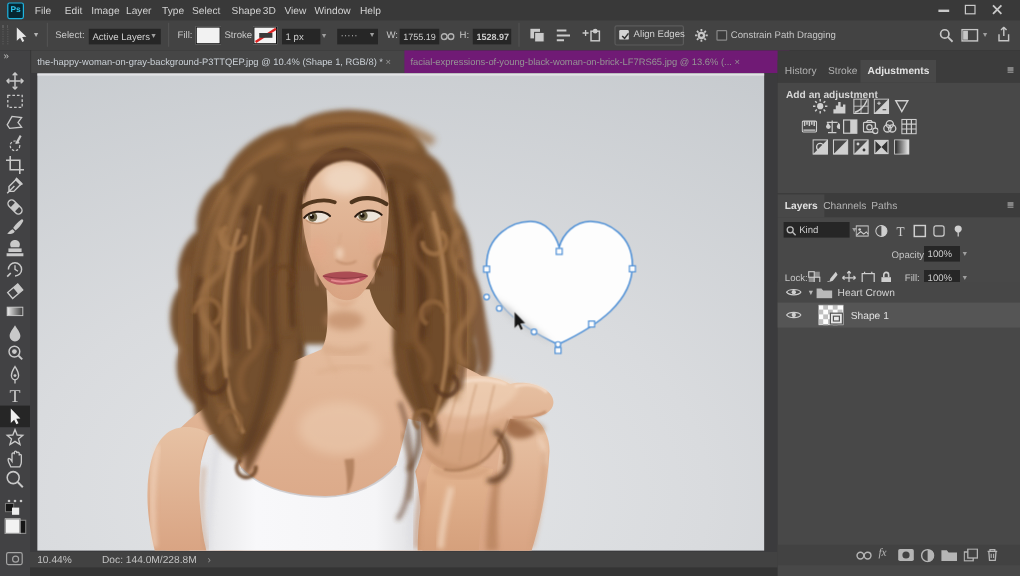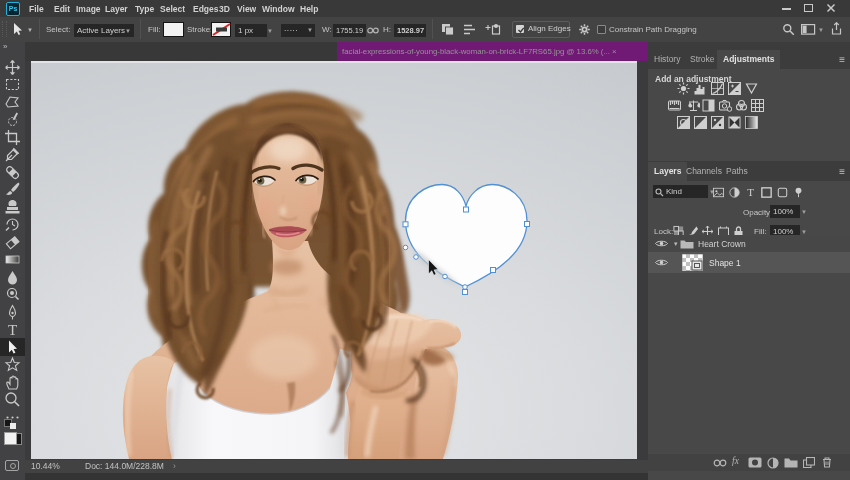--- a/index.html
+++ b/index.html
@@ -1,21 +1,21 @@
 <!DOCTYPE html>
 <html><head>
 <meta charset="utf-8">
 <style>
   html,body{margin:0;padding:0;}
   body{width:850px;height:480px;overflow:hidden;background:#3a3a3a;
        font-family:"Liberation Sans",sans-serif;-webkit-font-smoothing:antialiased;}
   .abs{position:absolute;}
   #stage{position:relative;width:850px;height:480px;}
   #menubar{left:0;top:0;width:850px;height:17px;background:#393939;color:#d2d2d2;font-size:8.5px;}
-  #menubar .mi{position:absolute;top:4px;font-weight:bold;}
+  #menubar .mi{position:absolute;top:4px;}
   #optbar{left:0;top:17px;width:850px;height:25px;background:#434343;border-bottom:1px solid #2e2e2e;color:#c6c6c6;font-size:8px;}
   .field{position:absolute;background:#262626;color:#cfcfcf;font-size:8px;line-height:13px;text-align:left;padding-left:3px;white-space:nowrap;overflow:hidden;}
   .sep{position:absolute;width:1px;height:20px;background:#515151;}
   #tabbar{left:25px;top:42px;width:623px;height:19px;background:#383838;}
   .dtab{position:absolute;top:0;height:19px;font-size:7.8px;line-height:19px;padding:0 5px;white-space:nowrap;overflow:hidden;}
   #toolbar{left:0;top:42px;width:25px;height:438px;background:#424244;}
   .tool{position:absolute;left:4px;width:17px;height:17px;}
   #canvasarea{left:25px;top:61px;width:623px;height:399px;background:#3b3b3d;}
   #statusbar{left:25px;top:460px;width:623px;height:13px;background:#424242;color:#c2c2c2;font-size:8.5px;line-height:13px;}
   #bottomstrip{left:25px;top:473px;width:825px;height:7px;background:#343434;}
@@ -31,21 +31,21 @@
 <div id="stage">
 
   <div id="menubar" class="abs">
     <div class="abs" style="left:6px;top:2px;width:12px;height:12px;background:#062732;border:1px solid #1fb4e0;border-radius:2px;color:#2ec8f0;font-size:7px;font-weight:bold;text-align:center;line-height:12px;">Ps</div>
     <span class="mi" style="left:29px;">File</span>
     <span class="mi" style="left:54px;">Edit</span>
     <span class="mi" style="left:76px;">Image</span>
     <span class="mi" style="left:105px;">Layer</span>
     <span class="mi" style="left:135px;">Type</span>
     <span class="mi" style="left:160px;">Select</span>
-    <span class="mi" style="left:193px;">Edges</span>
+    <span class="mi" style="left:193px;">Shape</span>
     <span class="mi" style="left:219px;">3D</span>
     <span class="mi" style="left:237px;">View</span>
     <span class="mi" style="left:262px;">Window</span>
     <span class="mi" style="left:300px;">Help</span>
     <span class="abs" style="left:782px;top:8px;width:9px;height:2px;background:#c9c9c9;"></span>
     <span class="abs" style="left:804px;top:4px;width:7px;height:6px;border:1.5px solid #c9c9c9;"></span>
     <svg class="abs" style="left:826px;top:3px;" width="10" height="10">
         <path d="M1.5 1.5 L8.5 8.5 M8.5 1.5 L1.5 8.5" stroke="#c9c9c9" stroke-width="1.5"></path>
       </svg>
   </div>
@@ -118,20 +118,21 @@
         <rect x="1.6" y="1.6" width="4" height="7.5" fill="#c6c6c6"></rect>
       </svg>
     <span class="abs" style="left:818px;top:10px;color:#9f9f9f;font-size:6px;">▼</span>
     <svg class="abs" style="left:830px;top:5px;" width="13" height="14">
         <path d="M6.5 1 v7 M4.2 3 L6.5 0.7 L8.8 3" stroke="#c6c6c6" stroke-width="1.2" fill="none"></path>
         <path d="M2.5 6.5 v5.5 h8 v-5.5" stroke="#c6c6c6" stroke-width="1.2" fill="none"></path>
       </svg>
   </div>
 
   <div id="tabbar" class="abs">
+    <div class="dtab" style="left:1px;width:309px;background:#464646;color:#ccd2d8;">the-happy-woman-on-gray-background-P3TTQEP.jpg @ 10.4% (Shape 1, RGB/8) * <span style="color:#999;">×</span></div>
     <div class="dtab" style="left:312px;width:311px;background:#701a75;color:#959595;">facial-expressions-of-young-black-woman-on-brick-LF7RS65.jpg @ 13.6% (... ×</div>
   </div>
 
   <div id="toolbar" class="abs">
     <div class="abs" style="left:3px;top:0px;color:#bdbdbd;font-size:8px;">»</div>
     <svg class="tool" style="top:16.5px;" viewBox="0 0 17 17">
         <path d="M8.5 1.5 L8.5 15.5 M1.5 8.5 L15.5 8.5 M8.5 1.5 L6.6 3.8 M8.5 1.5 L10.4 3.8 M8.5 15.5 L6.6 13.2 M8.5 15.5 L10.4 13.2 M1.5 8.5 L3.8 6.6 M1.5 8.5 L3.8 10.4 M15.5 8.5 L13.2 6.6 M15.5 8.5 L13.2 10.4" stroke="#c9c9c9" stroke-width="1.2" fill="none"></path>
       </svg>
     <svg class="tool" style="top:34.0px;" viewBox="0 0 17 17">
         <rect x="2.5" y="3.5" width="12" height="10" fill="none" stroke="#c9c9c9" stroke-width="1.1" stroke-dasharray="2.2 1.6"></rect>

